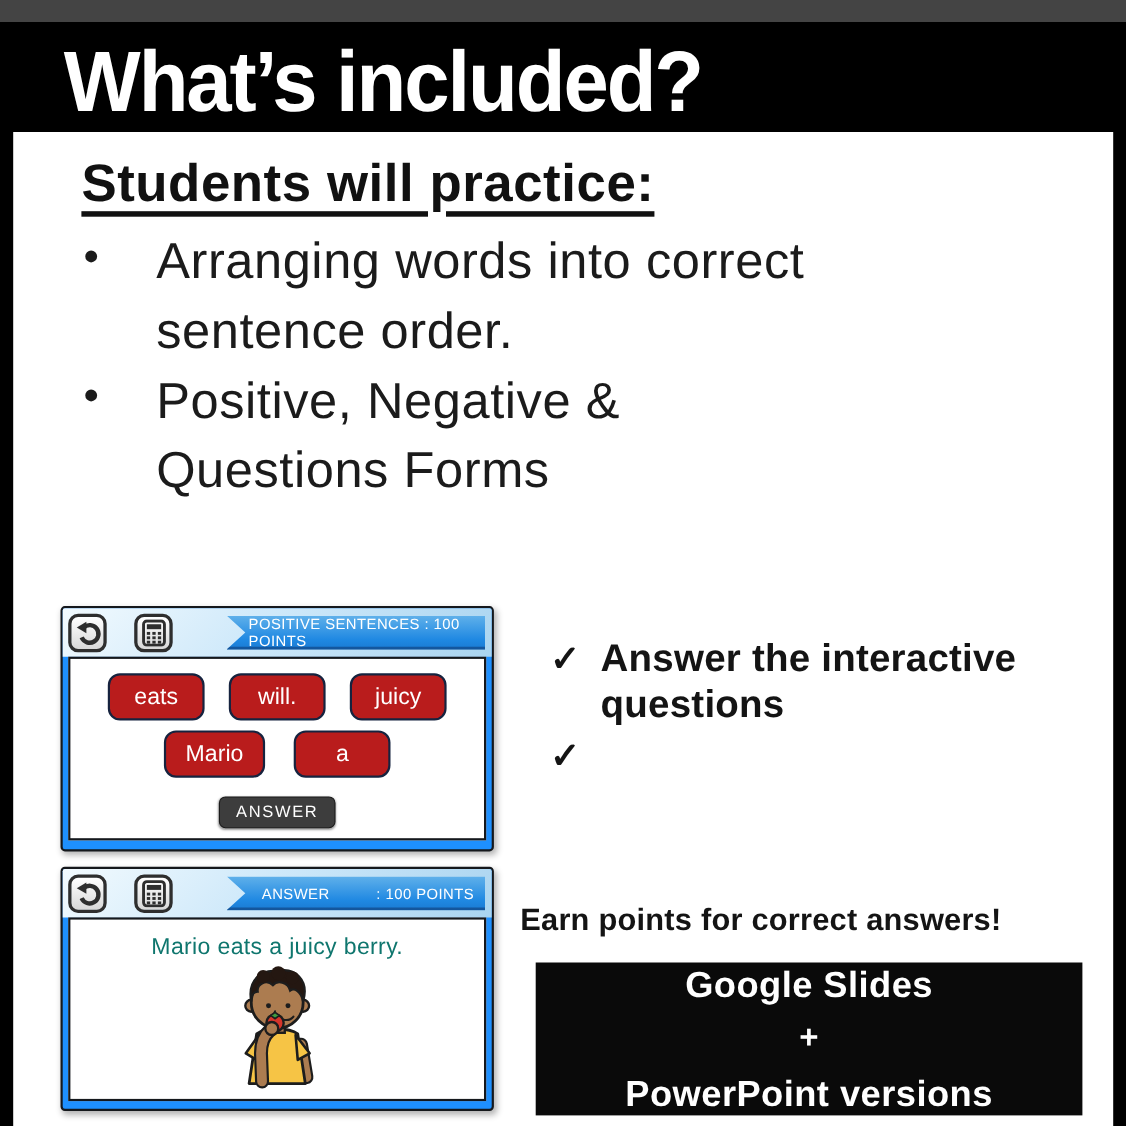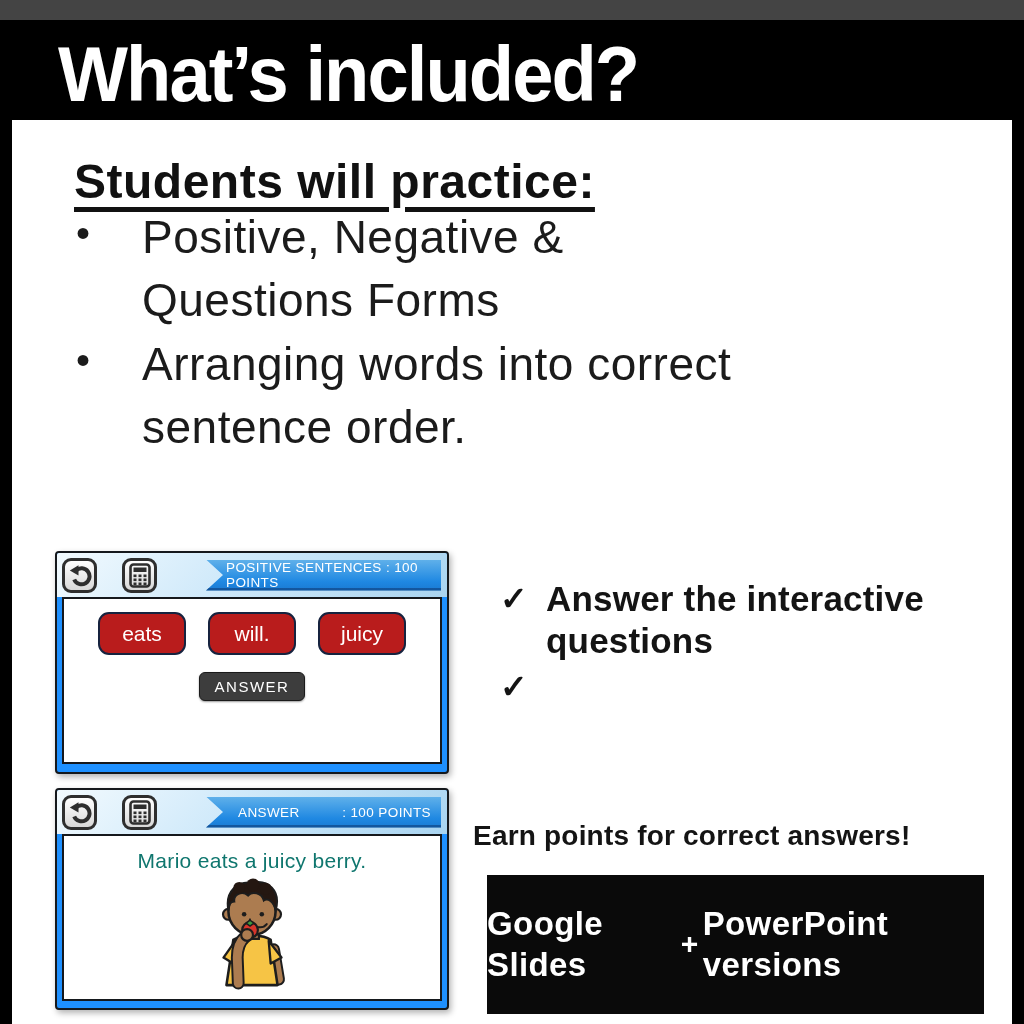--- a/index.html
+++ b/index.html
@@ -14,21 +14,21 @@
 
   
   .top-title {
     position:absolute; left:58px; top:8px; height:92px; display:flex; align-items:center;
     color:#fff; font-size:78px; font-weight:700; letter-spacing:-2px;
     transform:scaleX(.95); transform-origin:left center; white-space:nowrap;
   }
 
   
   .practice-heading {
-    position:absolute; left:74px; top:134px;
+    position:absolute; left:74px; top:120px;
     font-size:48px; font-weight:700; color:#111;
     text-decoration:underline; text-decoration-thickness:5px; text-underline-offset:9px;
     letter-spacing:.5px;
   }
   .bullet-list { position:absolute; left:74px; top:186px; width:700px; }
   .bullet-item {
     position:relative; padding-left:68px; font-size:46px; line-height:1.38; color:#1b1b1b;
     letter-spacing:.5px;
   }
   .bullet-item::before {
@@ -94,40 +94,40 @@
     position:relative; padding-left:46px; font-size:35px; font-weight:700;
     line-height:1.2; color:#141414; margin-bottom:4px; letter-spacing:.2px;
   }
   .check-glyph { position:absolute; left:0; top:1px; font-size:33px; font-weight:700; }
   .earn-line {
     position:absolute; left:473px; top:800px; width:545px;
     font-size:28px; font-weight:700; color:#141414; letter-spacing:.2px; white-space:nowrap;
   }
   .black-box {
     position:absolute; left:487px; top:855px; width:497px; height:139px;
-    background:#0a0a0a; color:#fff; display:flex; flex-direction:row;
-    align-items:center; justify-content:flex-end; gap:4px;
+    background:#0a0a0a; color:#fff; display:flex; flex-direction:column;
+    align-items:center; justify-content:space-between; gap:4px;
   }
   .black-box .line { font-size:33px; font-weight:700; letter-spacing:.4px; line-height:1.22; }
   .black-box .plus { font-size:30px; }
 </style>
 </head>
 <body>
 
 <div class="frame">
 
   <div class="page-bg"></div>
 
   <div class="top-title">What’s included?</div>
 
   <div class="practice-heading">Students will practice:</div>
 
   <div class="bullet-list">
+    <div class="bullet-item">Arranging words into correct sentence order.</div>
     <div class="bullet-item">Positive, Negative &amp; Questions Forms</div>
-    <div class="bullet-item">Arranging words into correct sentence order.</div>
   </div>
 
   <div class="slide slide-1">
     <div class="slide-header">
       <div class="icon-btn">
         <svg width="24" height="24" viewBox="0 0 24 24">
           <path d="M8 7.5 A 8 8 0 1 1 6.2 16.5" fill="none" stroke="#2e2e2e" stroke-width="4" stroke-linecap="butt"></path>
           <polygon points="10.5,2.2 10.5,12.6 1.8,7.4" fill="#2e2e2e"></polygon>
         </svg>
       </div>
@@ -149,20 +149,24 @@
         </svg>
       </div>
       <div class="banner center">POSITIVE SENTENCES : 100 POINTS</div>
     </div>
     <div class="slide-body">
       <div class="tile-row r1">
         <div class="tile">eats</div>
         <div class="tile">will.</div>
         <div class="tile">juicy</div>
       </div>
+      <div class="tile-row r2">
+        <div class="tile">Mario</div>
+        <div class="tile">a</div>
+      </div>
       <div class="answer-btn-row">
         <div class="answer-btn">ANSWER</div>
       </div>
     </div>
   </div>
 
   <div class="slide slide-2">
     <div class="slide-header">
       <div class="icon-btn">
         <svg width="24" height="24" viewBox="0 0 24 24">

